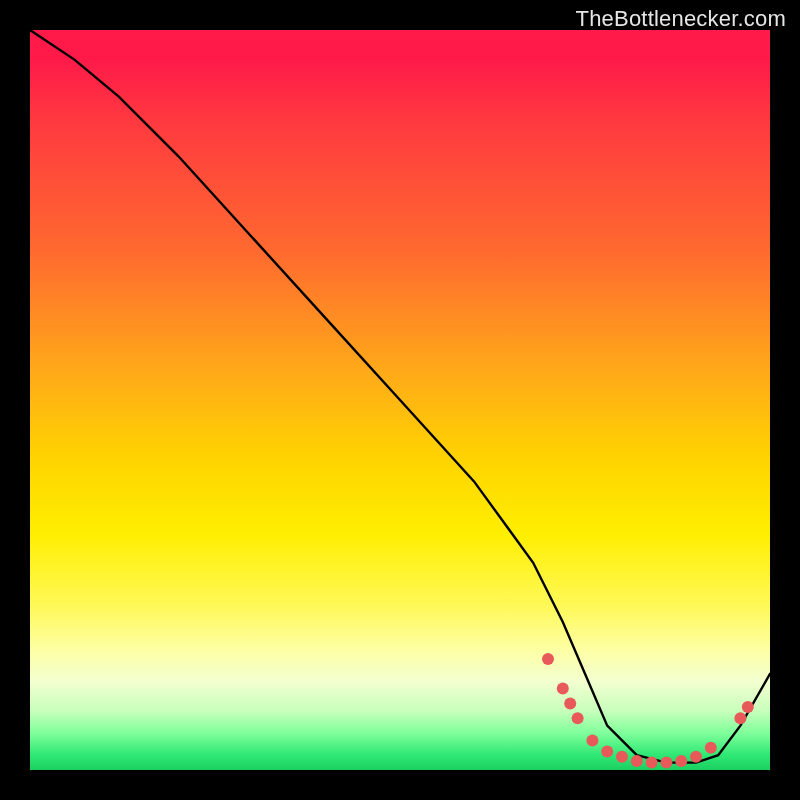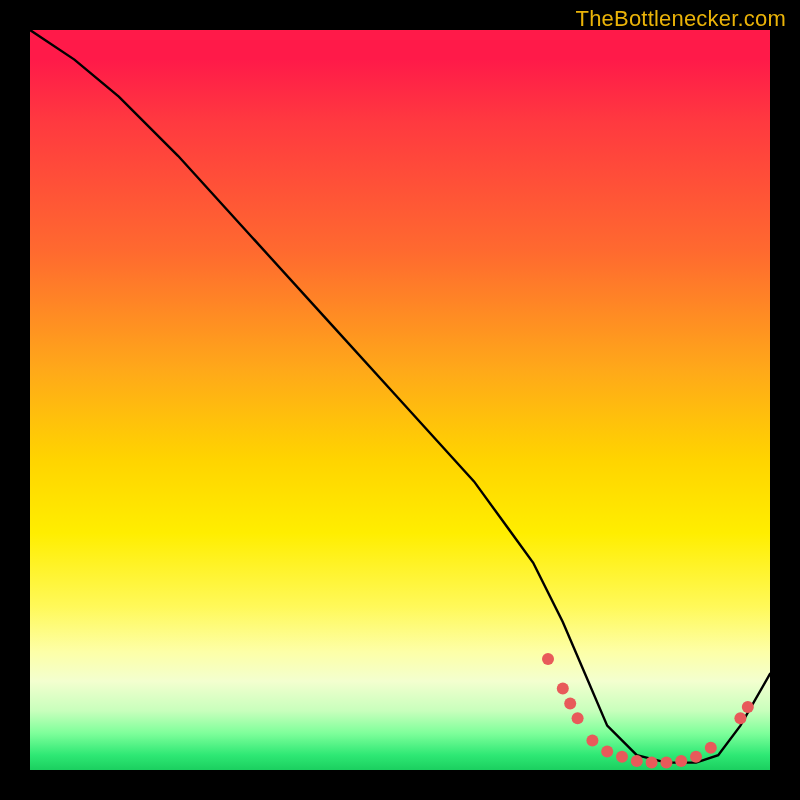--- a/index.html
+++ b/index.html
@@ -14,21 +14,21 @@
   .frame {
     position: relative;
     width: 800px;
     height: 800px;
     background: #000;
   }
   .attribution {
     position: absolute;
     top: 6px;
     right: 14px;
-    color: #eab308;
+    color: #e5e5e5;
     font-size: 22px;
     letter-spacing: 0.2px;
   }
   .plot {
     position: absolute;
     left: 30px;
     top: 30px;
     width: 740px;
     height: 740px;
   }

